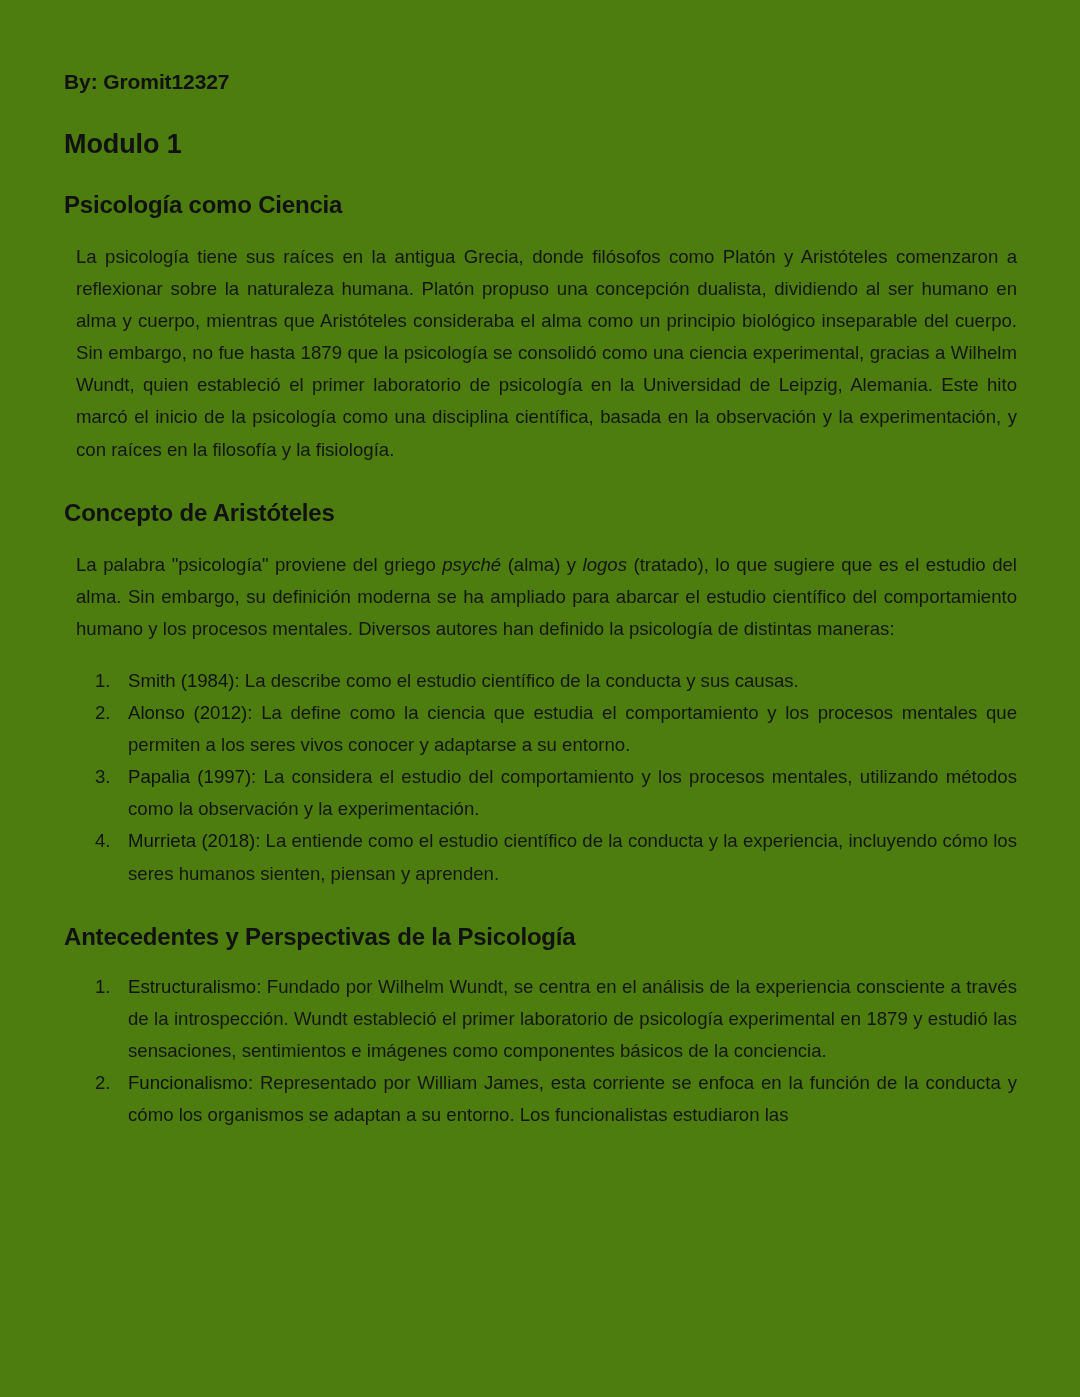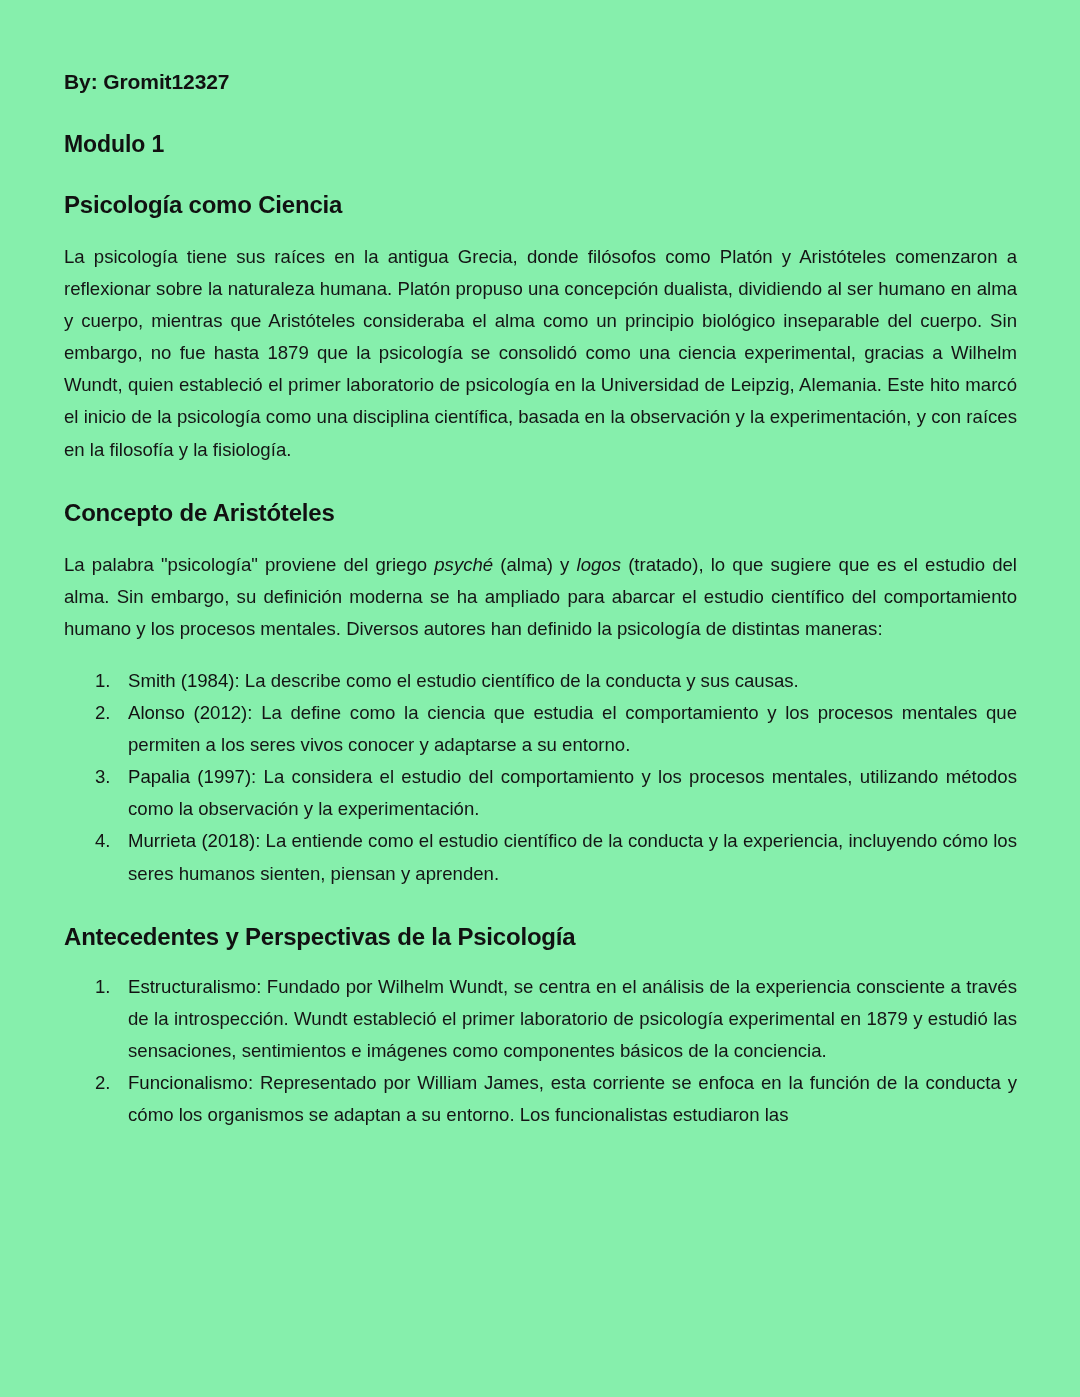--- a/index.html
+++ b/index.html
@@ -14,53 +14,53 @@
     overflow: hidden;
     font-family: "Liberation Sans", sans-serif;
     color: #141414;
     -webkit-font-smoothing: antialiased;
   }
   .page {
     box-sizing: border-box;
     width: 1080px;
     height: 1397px;
     padding: 56px 63px 0 64px;
-    background: #86efac;
+    background: #4d7c0f;
   }
   .doc-byline {
     font-size: 21px;
     font-weight: bold;
     line-height: 28px;
     letter-spacing: -0.1px;
     color: #111111;
     margin: 12px 0 0 0;
   }
   .doc-subtitle {
-    font-size: 23px;
+    font-size: 27px;
     font-weight: bold;
     line-height: 28px;
     letter-spacing: -0.1px;
     color: #111111;
     margin: 34px 0 0 0;
   }
   .section-heading {
     font-size: 24px;
     font-weight: bold;
     line-height: 28px;
     letter-spacing: -0.2px;
     color: #111111;
     margin: 33px 0 0 0;
   }
   .body-text {
     font-size: 18.6px;
     line-height: 32.1px;
     text-align: justify;
     text-justify: inter-word;
     color: #151515;
-    margin: 22px 0 0 0;
+    margin: 22px 0 0 12px;
     hyphens: none;
   }
   .body-text.tight-top { margin-top: 21px; }
   .num-list {
     list-style: none;
     margin: 20px 0 0 0;
     padding: 0;
   }
   .num-list > li {
     position: relative;

